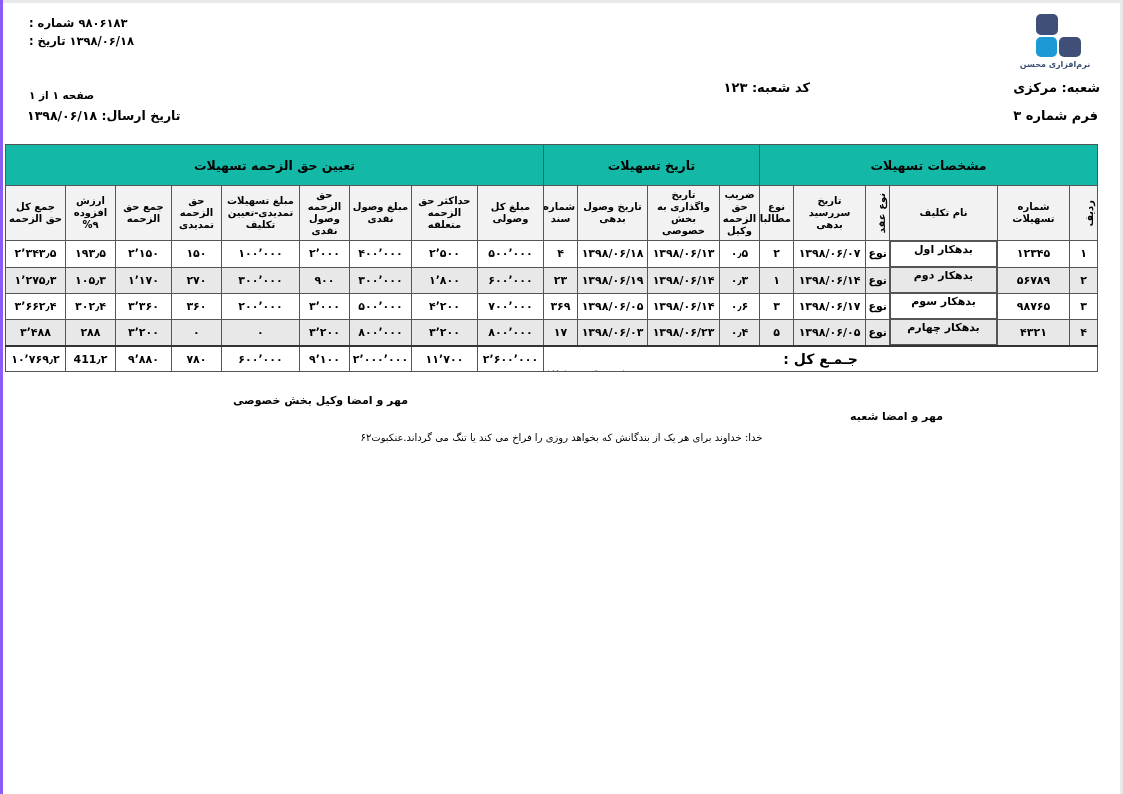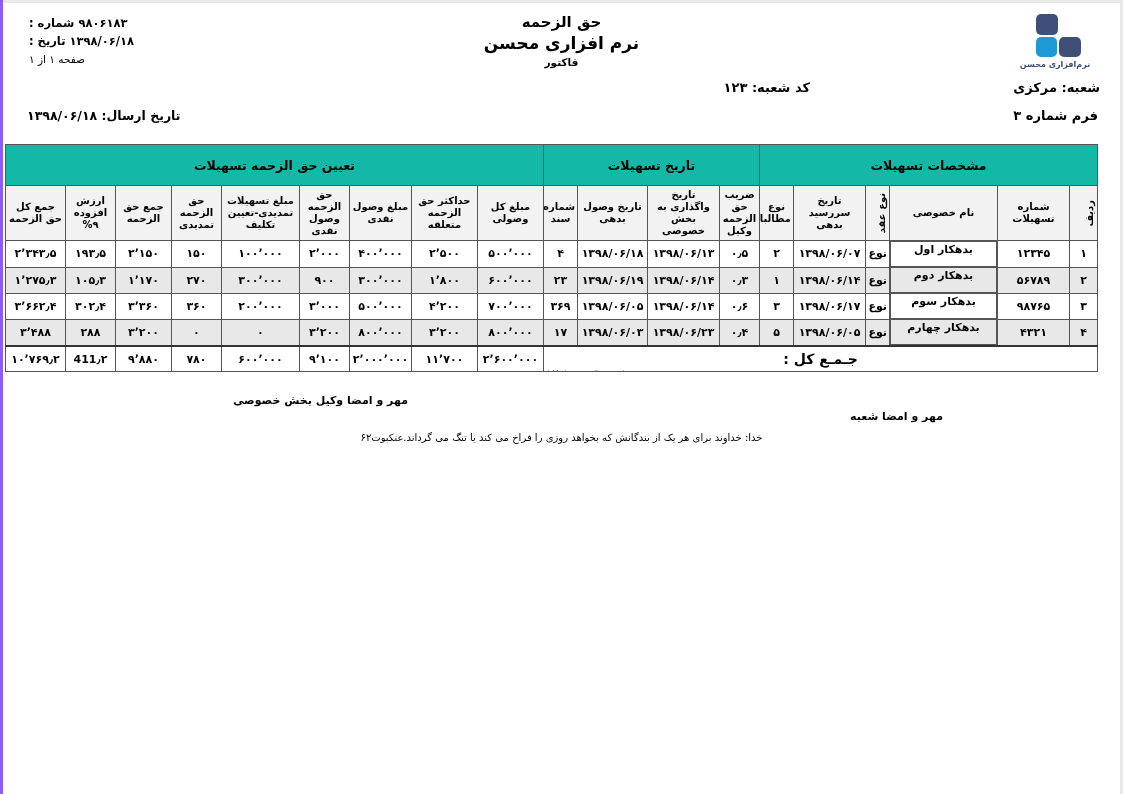--- a/index.html
+++ b/index.html
@@ -27,21 +27,21 @@
   
   .header{
     position:relative;
     height:78px;
   }
   .meta{
     position:absolute;top:14px;left:26px;
     text-align:left;direction:rtl;
     font-size:11.5px;line-height:18px;font-weight:bold;
   }
-  .meta .sm{font-size:10.5px;font-weight:normal;}
+  .meta .sm{font-size:10.5px;font-weight:bold;margin-top:36px;}
   .title-block{
     position:absolute;top:12px;left:0;right:0;
     text-align:center;
   }
   .title-1{font-size:15px;font-weight:bold;line-height:20px;}
   .title-2{font-size:17px;font-weight:bold;line-height:23px;}
   .title-3{font-size:10.5px;font-weight:bold;line-height:15px;}
   .logo{
     position:absolute;top:12px;right:22px;
     width:86px;height:62px;
@@ -161,25 +161,20 @@
         <span>۹۸۰۶۱۸۳</span>
         <span>شماره :</span>
       </div>
       <div>
         <span>۱۳۹۸/۰۶/۱۸</span>
         <span>تاریخ :</span>
       </div>
       <div class="sm">صفحه ۱ از ۱</div>
     </div>
 
-    <div class="title-block">
-      <div class="title-1">حق الزحمه</div>
-      <div class="title-2">نرم افزاری محسن</div>
-      <div class="title-3">فاکتور</div>
-    </div>
 
     <div class="logo">
       <svg width="86" height="47" viewBox="0 0 86 47">
         <rect x="24" y="2" width="22" height="21" rx="5" fill="#3f4f77"></rect>
         <rect x="24" y="25" width="21" height="20" rx="5" fill="#1b9ad6"></rect>
         <rect x="47" y="25" width="22" height="20" rx="5" fill="#3f4f77"></rect>
       </svg>
       <div class="lg-txt">نرم‌افزاری محسن</div>
     </div>
   </div>
@@ -222,21 +217,21 @@
         <tr>
           <th class="group" colspan="6">مشخصات تسهیلات</th>
           <th class="group" colspan="4">تاریخ تسهیلات</th>
           <th class="group" colspan="9">تعیین حق الزحمه تسهیلات</th>
         </tr>
         <tr>
           <th class="sub vert-head">
               <span class="vtext">ردیف</span>
             </th>
           <th class="sub">شماره تسهیلات</th>
-          <th class="sub">نام خصوصی</th>
+          <th class="sub">نام تکلیف</th>
           <th class="sub vert-head">
               <span class="vtext">نوع عقد</span>
             </th>
           <th class="sub">تاریخ سررسید بدهی</th>
           <th class="sub">نوع مطالبات</th>
           <th class="sub">ضریب حق الزحمه وکیل</th>
           <th class="sub">تاریخ واگذاری به بخش خصوصی</th>
           <th class="sub">تاریخ وصول بدهی</th>
           <th class="sub">شماره سند</th>
           <th class="sub">مبلغ کل وصولی</th>

